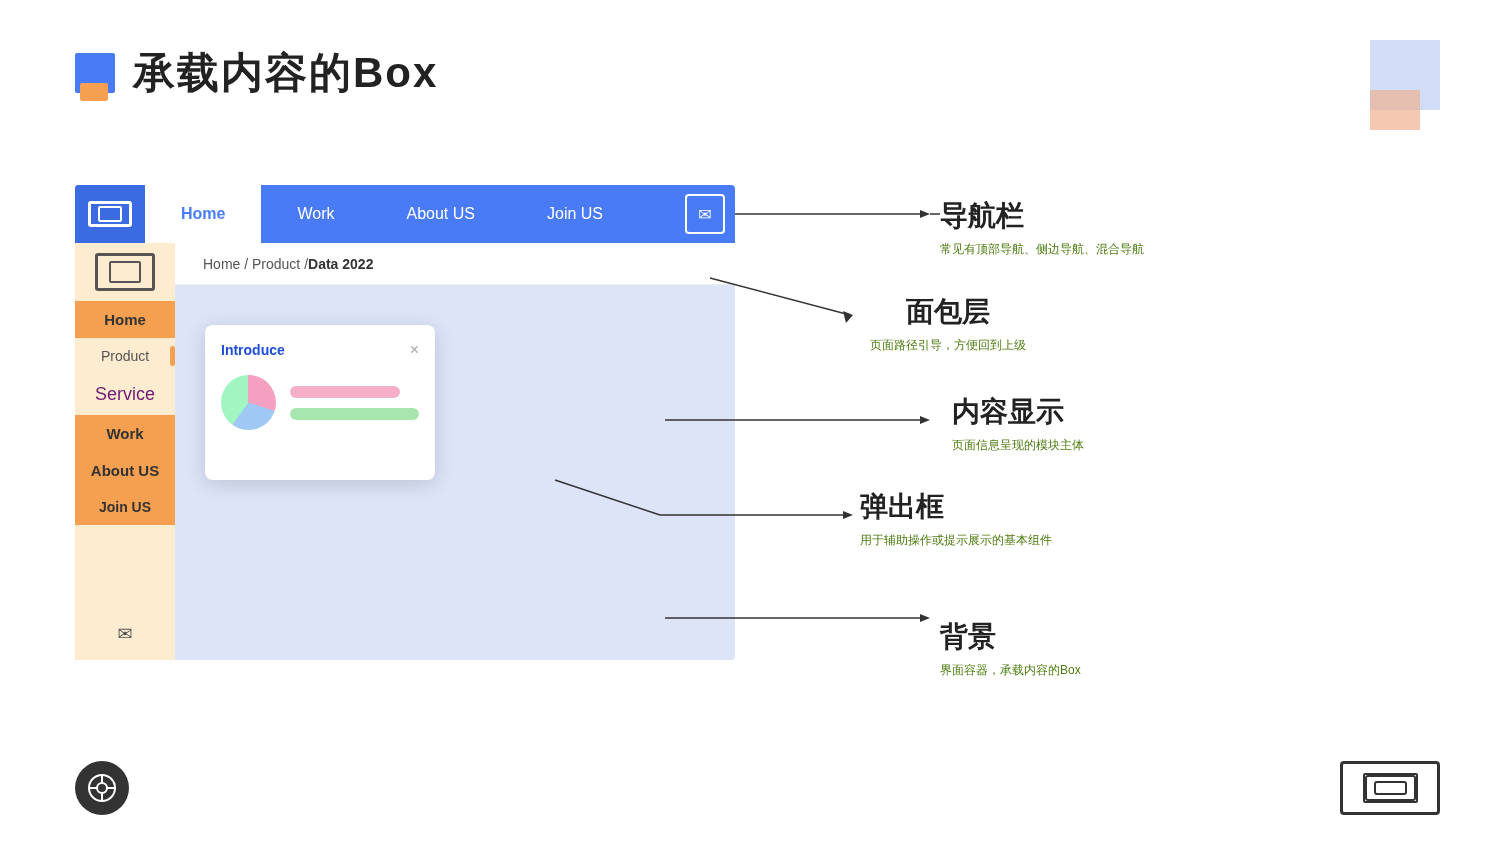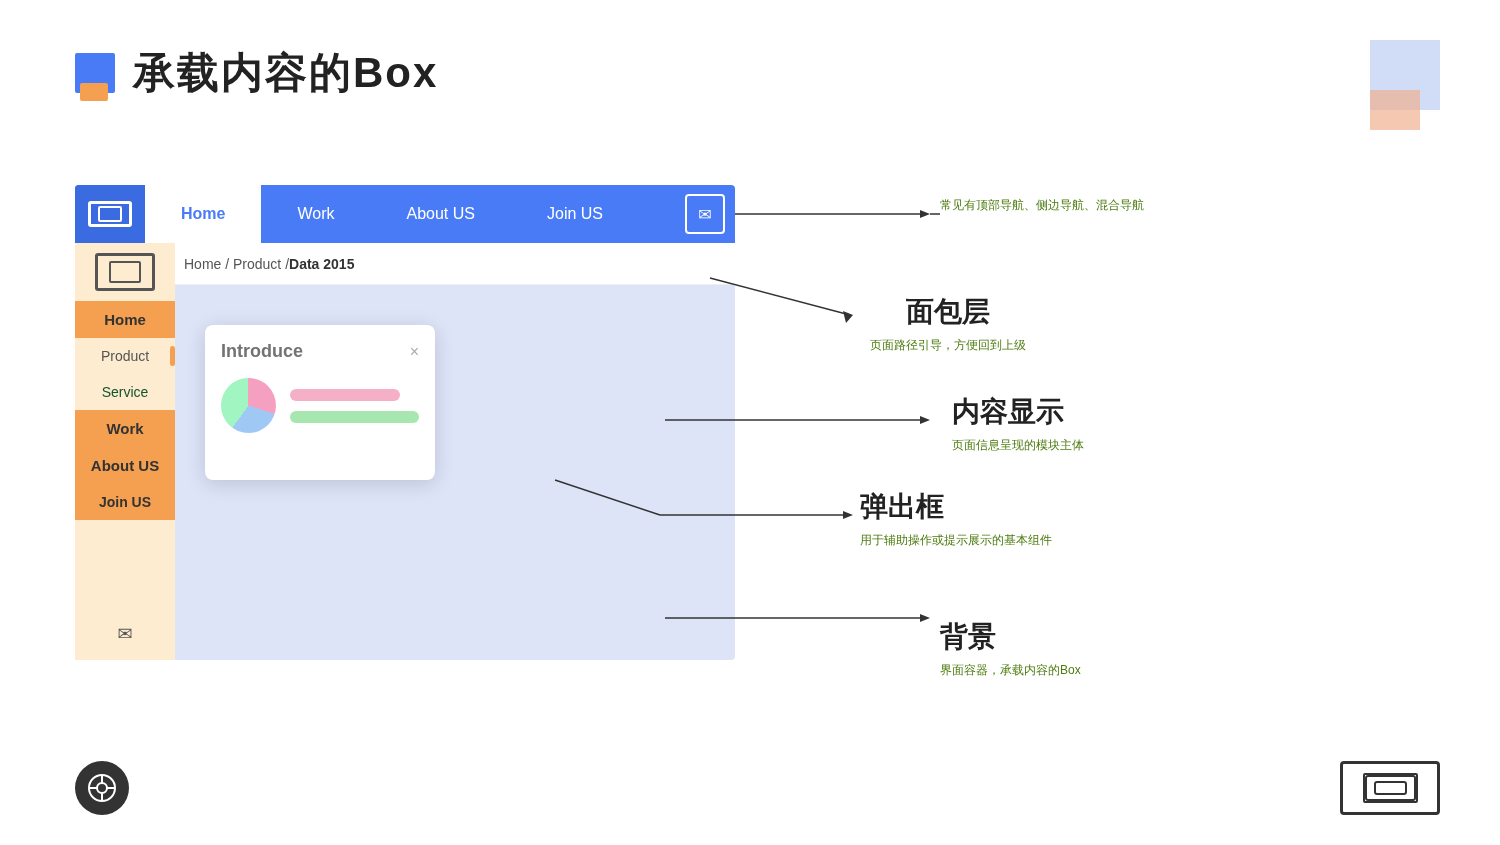--- a/index.html
+++ b/index.html
@@ -189,22 +189,22 @@
       position: absolute;
       width: 28px;
       height: 18px;
       border: 2px solid #555;
       border-radius: 2px;
     }
     .sidebar-item {
       width: 100%;
       padding: 10px 0;
       text-align: center;
-      font-size: 14px;
-      color: #14532d;
+      font-size: 18px;
+      color: #701a75;
       cursor: pointer;
       position: relative;
     }
     .sidebar-item.home-item {
       background: #f5a050;
       color: #333;
       font-weight: 700;
       font-size: 15px;
     }
     .sidebar-item.product-item {
@@ -261,21 +261,21 @@
       flex-direction: column;
     }
 
     
     .breadcrumb-bar {
       width: 100%;
       height: 42px;
       background: white;
       display: flex;
       align-items: center;
-      padding-left: 9px;
+      padding-left: 28px;
       font-size: 14px;
       color: #555;
       border-bottom: 1px solid #eee;
     }
     .breadcrumb-bold {
       font-weight: 700;
       color: #333;
     }
 
     
@@ -299,22 +299,22 @@
       box-shadow: 0 4px 20px rgba(0,0,0,0.15);
       padding: 16px;
     }
     .modal-header {
       display: flex;
       justify-content: space-between;
       align-items: center;
       margin-bottom: 16px;
     }
     .modal-title {
-      font-size: 18px;
-      color: #737373;
+      font-size: 14px;
+      color: #1d4ed8;
       font-weight: 600;
     }
     .modal-close {
       font-size: 16px;
       color: #aaa;
       cursor: pointer;
     }
     .modal-body {
       display: flex;
       gap: 14px;
@@ -432,21 +432,21 @@
     <div class="sidebar-item work-item">Work</div>
     <div class="sidebar-item aboutus-item">About US</div>
     <div class="sidebar-item joinus-item">Join US</div>
     <div class="sidebar-email">✉</div>
   </div>
 
   <div class="content-area">
 
     <div class="breadcrumb-bar">
       <span>Home / Product / </span>
-      <span class="breadcrumb-bold">Data 2015</span>
+      <span class="breadcrumb-bold">Data 2022</span>
     </div>
 
     <div class="content-main">
 
       <div class="modal-box">
         <div class="modal-header">
           <span class="modal-title">Introduce</span>
           <span class="modal-close">×</span>
         </div>
         <div class="modal-body">
@@ -476,20 +476,21 @@
 
   <line x1="555" y1="480" x2="660" y2="515" stroke="#333" stroke-width="1.5"></line>
   <line x1="660" y1="515" x2="850" y2="515" stroke="#333" stroke-width="1.5"></line>
   <polygon points="843,511 853,515 843,519" fill="#333"></polygon>
 
   <line x1="665" y1="618" x2="920" y2="618" stroke="#333" stroke-width="1.5"></line>
   <polygon points="920,614 930,618 920,622" fill="#333"></polygon>
 </svg>
 
 <div style="position:absolute; top:197px; left:940px;">
+  <div class="ann-title">导航栏</div>
   <div class="ann-desc">常见有顶部导航、侧边导航、混合导航</div>
 </div>
 
 <div style="position:absolute; top:293px; left:870px;text-align:center;">
   <div class="ann-title">面包层</div>
   <div class="ann-desc">页面路径引导，方便回到上级</div>
 </div>
 
 <div style="position:absolute; top:393px; left:940px;margin-left:12px;">
   <div class="ann-title">内容显示</div>

